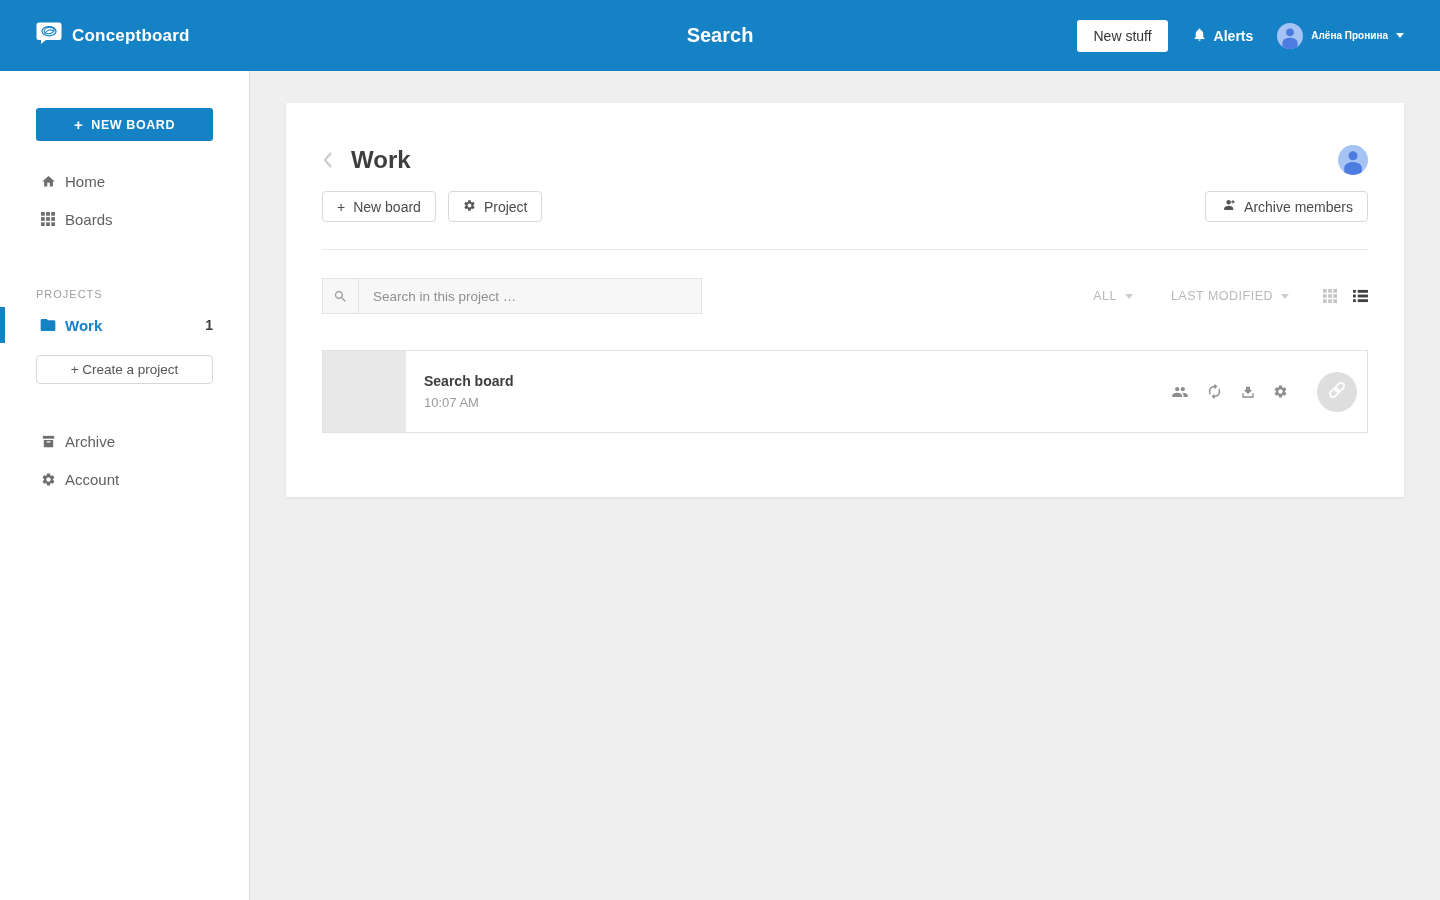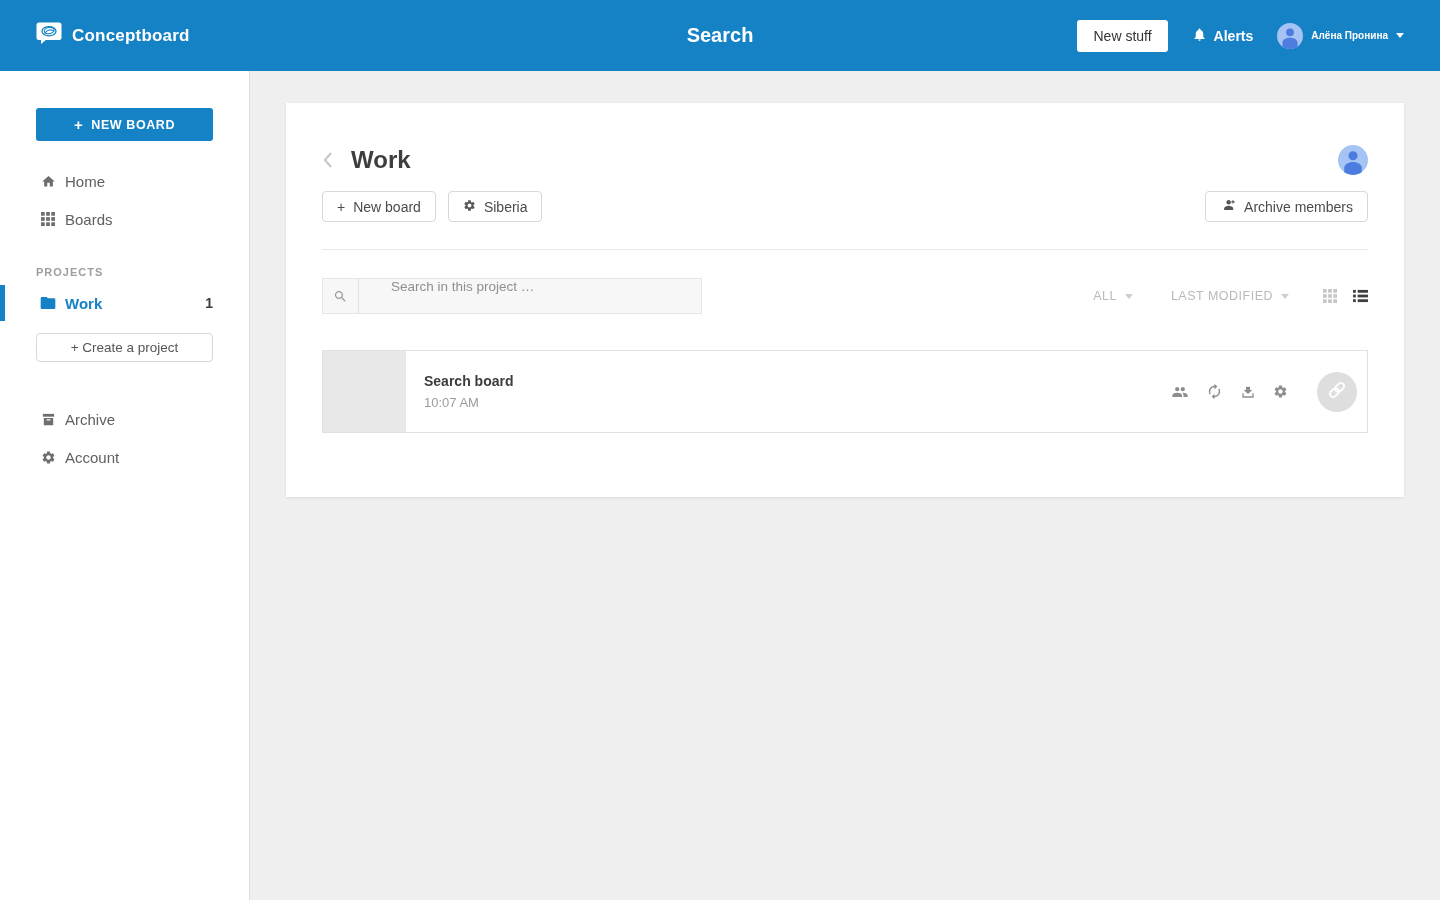--- a/index.html
+++ b/index.html
@@ -25,21 +25,21 @@
   .app { display:flex; height:829px; }
   .sidebar { width:250px; background:#fff; border-right:1px solid #dcdcdc; position:relative; flex:none; }
   .content { flex:1; background:var(--content-bg,#efefef); padding:32px 36px; }
 
   
   .new-board-btn { display:flex; align-items:center; justify-content:center; gap:8px; margin:37px 36px 0; width:177px; height:33px; background:var(--brand-blue,#1682c6); color:#fff; border:none; border-radius:3px; font-family:inherit; font-size:12.5px; font-weight:700; letter-spacing:.6px; cursor:pointer; }
   .new-board-btn .plus { font-size:15px; font-weight:700; }
   .side-nav { margin-top:21px; }
   .side-item { position:relative; display:flex; align-items:center; gap:9px; height:38px; padding:0 36px 0 40px; font-size:15px; color:#606060; cursor:pointer; }
   .side-item .side-icon { width:16px; display:inline-flex; justify-content:center; }
-  .projects-heading { margin:28px 0 0 36px; font-size:11px; letter-spacing:1px; color:#9e9e9e;font-weight:bold; }
+  .projects-heading { margin:50px 0 0 36px; font-size:11px; letter-spacing:1px; color:#9e9e9e; }
   .project-item { margin-top:7px; height:36px; font-weight:700; color:var(--brand-blue,#1682c6); }
   .project-item .count { margin-left:auto; color:#3c3c3c; font-size:14px; font-weight:700; }
   .active-bar { position:absolute; left:0; top:0; width:5px; height:36px; background:var(--brand-blue,#1682c6); }
   .create-project-btn { display:block; margin:12px 36px 10px; width:177px; height:29px; background:#fff; border:1px solid #d8d8d8; border-radius:4px; color:#555; font-family:inherit; font-size:13.5px; cursor:pointer; }
   .footer-nav { margin-top:38px; }
 
   
   .card { width:1118px; min-height:394px; background:#fff; box-shadow:0 1px 3px rgba(0,0,0,.08); padding:42px 36px 64px; }
   .card-header { display:flex; align-items:center; }
   .back { display:inline-flex; align-items:center; cursor:pointer; margin-right:17px; }
@@ -47,21 +47,21 @@
   .card-header .avatar-lg { margin-left:auto; cursor:pointer; }
 
   .actions-row { display:flex; align-items:center; gap:12px; margin-top:16px; }
   .btn { display:inline-flex; align-items:center; gap:8px; height:31px; padding:0 14px; background:#fff; border:1px solid #d8d8d8; border-radius:4px; font-family:inherit; font-size:14px; color:#4b4b4b; cursor:pointer; }
   .btn .plus-sm { font-size:14px; color:#4b4b4b; }
   .members-btn { margin-left:auto; }
 
   .divider { margin-top:27px; border-bottom:1px solid #e8e8e8; }
 
   .filter-row { display:flex; align-items:center; margin-top:28px; }
-  .searchbox { display:flex; align-items:flex-start; width:380px; height:36px; background:#f7f7f7; border:1px solid #e4e4e4;gap:18px; }
+  .searchbox { display:flex; align-items:center; width:380px; height:36px; background:#f7f7f7; border:1px solid #e4e4e4; }
   .search-icon-cell { width:36px; height:100%; display:flex; align-items:center; justify-content:center; border-right:1px solid #e2e2e2; flex:none; }
   .searchbox input { flex:1; border:none; background:transparent; outline:none; padding:0 14px; font-family:inherit; font-size:13.5px; color:#555; }
   .searchbox input::placeholder { color:#8f8f8f; }
   .filters { margin-left:auto; display:flex; align-items:center; }
   .filter { display:flex; align-items:center; gap:8px; font-size:12.5px; letter-spacing:.5px; color:#b9b9b9; cursor:pointer; }
   .filter + .filter { margin-left:38px; }
   .caret-gray { border-top-color:#cecece; border-left-width:4px; border-right-width:4px; }
   .view-icon { display:inline-flex; cursor:pointer; }
   .view-icon.grid { margin-left:34px; }
   .view-icon.list { margin-left:16px; }
@@ -210,21 +210,21 @@
         <button class="btn">
           <span class="plus-sm">+</span>
           <span>New board</span>
         </button>
         <button class="btn">
           <span>
             <svg width="13" height="13" viewBox="0 0 24 24" fill="#555">
                 <path d="M19.14 12.94c.04-.3.06-.61.06-.94 0-.32-.02-.64-.07-.94l2.03-1.58c.18-.14.23-.41.12-.61l-1.92-3.32c-.12-.22-.37-.29-.59-.22l-2.39.96c-.5-.38-1.03-.7-1.62-.94l-.36-2.54c-.04-.24-.24-.41-.48-.41h-3.84c-.24 0-.43.17-.47.41l-.36 2.54c-.59.24-1.13.57-1.62.94l-2.39-.96c-.22-.08-.47 0-.59.22L2.74 8.87c-.12.21-.08.47.12.61l2.03 1.58c-.05.3-.09.63-.09.94s.02.64.07.94l-2.03 1.58c-.18.14-.23.41-.12.61l1.92 3.32c.12.22.37.29.59.22l2.39-.96c.5.38 1.03.7 1.62.94l.36 2.54c.05.24.24.41.48.41h3.84c.24 0 .44-.17.47-.41l.36-2.54c.59-.24 1.13-.56 1.62-.94l2.39.96c.22.08.47 0 .59-.22l1.92-3.32c.12-.22.07-.47-.12-.61l-2.01-1.58zM12 15.6c-1.98 0-3.6-1.62-3.6-3.6s1.62-3.6 3.6-3.6 3.6 1.62 3.6 3.6-1.62 3.6-3.6 3.6z"></path>
               </svg>
           </span>
-          <span>Siberia</span>
+          <span>Project</span>
         </button>
         <button class="btn members-btn">
           <span>
             <svg width="16" height="13" viewBox="0 0 24 20" fill="#555">
                 <circle cx="13" cy="5" r="3.4"></circle>
                 <path d="M13 10.5c-2.9 0-7 1.45-7 4.35V17h14v-2.15c0-2.9-4.1-4.35-7-4.35z"></path>
                 <path d="M20.5 3.5h1.7v1.7h-1.7v1.7h-1.7V5.2h-1.7V3.5h1.7V1.8h1.7v1.7z"></path>
               </svg>
           </span>
           <span>Archive members</span>

